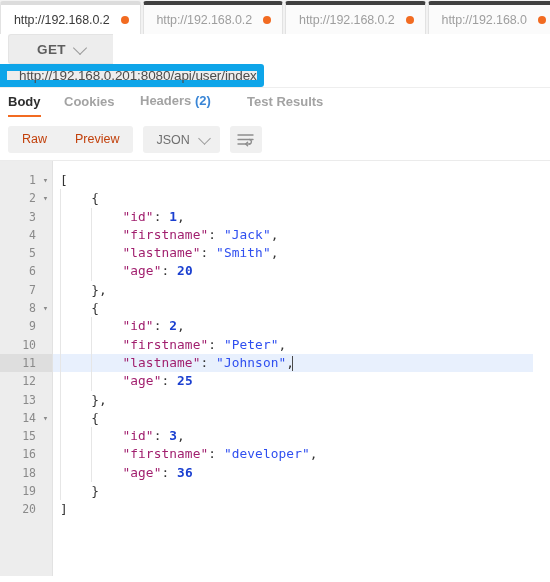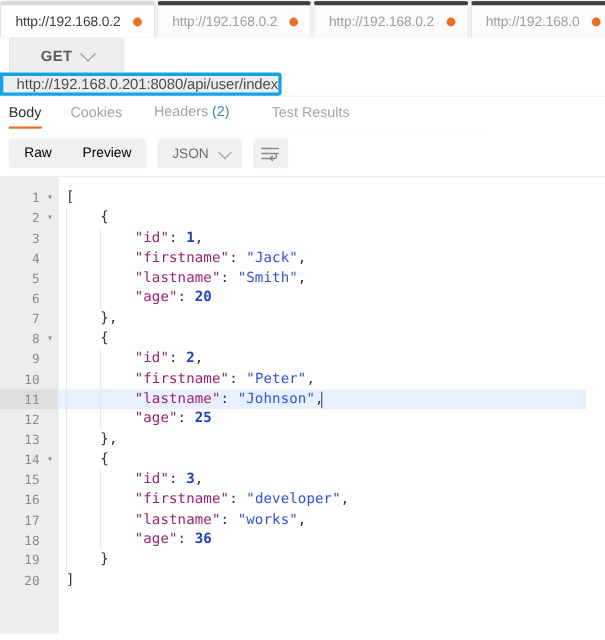--- a/index.html
+++ b/index.html
@@ -97,21 +97,21 @@
     border-right: 1.6px solid #9a9a9a;
     border-bottom: 1.6px solid #9a9a9a;
     transform: rotate(45deg);
     flex: 0 0 auto;
   }
   .url-field {
     height: 23px;
     flex: 1 1 auto;
     margin-right: 8px;
     background: #ededed;
-    border: 3px solid #0ea5e9;
+    border: 7px solid #0ea5e9;
     border-radius: 0 3px 3px 0;
     display: flex;
     align-items: center;
     box-sizing: border-box;
   }
   .url-text {
     font-size: 13.5px;
     color: #4d4d4d;
     padding-left: 12px;
     letter-spacing: -0.1px;
@@ -119,20 +119,21 @@
 
   
   .resp-tabs {
     position: absolute;
     left: 0; top: 88px;
     width: 443px; height: 31px;
     background: #ffffff;
     display: flex;
     align-items: flex-start;
     border-bottom: 1px solid #e8e8e8;
+    font-weight: bold;
   }
   .resp-tab {
     margin-top: 3px;
     padding: 0 0 7px 0;
     font-size: 13px;
     color: #a3a3a3;
     position: relative;
     white-space: nowrap;
   }
   .resp-tab.active { color: #2e2e2e; }
@@ -159,21 +160,21 @@
     margin-left: 8px;
     height: 27px;
     background: #f0f0f0;
     border-radius: 3px;
     display: flex;
     align-items: center;
     box-sizing: border-box;
   }
   .seg-item {
     font-size: 12.5px;
-    color: #000000;
+    color: #c2410c;
     padding: 0 14px;
     line-height: 27px;
   }
   .seg-item.active {
     color: #2f2f2f;
     font-weight: bold;
   }
   .fmt-select {
     margin-left: 10px;
     height: 27px;
@@ -364,19 +365,18 @@
       <div class="ln"><span class="gnum">7</span><div class="indent-guide" style="left: 60px; height: 18.3px;"></div><span class="ctext"><span class="p">    },</span></span></div>
       <div class="ln"><span class="gnum">8</span><span class="fold">▾</span><div class="indent-guide" style="left: 60px; height: 18.3px;"></div><span class="ctext"><span class="p">    {</span></span></div>
       <div class="ln"><span class="gnum">9</span><div class="indent-guide" style="left: 60px; height: 18.3px;"></div><div class="indent-guide" style="left: 90.8px; height: 18.3px;"></div><span class="ctext"><span class="p">        </span><span class="k">"id"</span><span class="p">: </span><span class="n">2</span><span class="p">,</span></span></div>
       <div class="ln"><span class="gnum">10</span><div class="indent-guide" style="left: 60px; height: 18.3px;"></div><div class="indent-guide" style="left: 90.8px; height: 18.3px;"></div><span class="ctext"><span class="p">        </span><span class="k">"firstname"</span><span class="p">: </span><span class="s">"Peter"</span><span class="p">,</span></span></div>
       <div class="ln cur"><div class="gnum-bg"></div><div class="hl"></div><span class="gnum">11</span><div class="indent-guide" style="left: 60px; height: 18.3px;"></div><div class="indent-guide" style="left: 90.8px; height: 18.3px;"></div><span class="ctext"><span class="p">        </span><span class="k">"lastname"</span><span class="p">: </span><span class="s">"Johnson"</span><span class="p">,</span></span><div class="caret" style="left: 291.5px;"></div></div>
       <div class="ln"><span class="gnum">12</span><div class="indent-guide" style="left: 60px; height: 18.3px;"></div><div class="indent-guide" style="left: 90.8px; height: 18.3px;"></div><span class="ctext"><span class="p">        </span><span class="k">"age"</span><span class="p">: </span><span class="n">25</span></span></div>
       <div class="ln"><span class="gnum">13</span><div class="indent-guide" style="left: 60px; height: 18.3px;"></div><span class="ctext"><span class="p">    },</span></span></div>
       <div class="ln"><span class="gnum">14</span><span class="fold">▾</span><div class="indent-guide" style="left: 60px; height: 18.3px;"></div><span class="ctext"><span class="p">    {</span></span></div>
       <div class="ln"><span class="gnum">15</span><div class="indent-guide" style="left: 60px; height: 18.3px;"></div><div class="indent-guide" style="left: 90.8px; height: 18.3px;"></div><span class="ctext"><span class="p">        </span><span class="k">"id"</span><span class="p">: </span><span class="n">3</span><span class="p">,</span></span></div>
       <div class="ln"><span class="gnum">16</span><div class="indent-guide" style="left: 60px; height: 18.3px;"></div><div class="indent-guide" style="left: 90.8px; height: 18.3px;"></div><span class="ctext"><span class="p">        </span><span class="k">"firstname"</span><span class="p">: </span><span class="s">"developer"</span><span class="p">,</span></span></div>
-      <div class="ln"><span class="gnum">17</span><div class="indent-guide" style="left: 60px; height: 18.3px;"></div><div class="indent-guide" style="left: 90.8px; height: 18.3px;"></div><span class="ctext"><span class="p">        </span><span class="k">"lastname"</span><span class="p">: </span><span class="s">"works"</span><span class="p">,</span></span></div>
       <div class="ln"><span class="gnum">18</span><div class="indent-guide" style="left: 60px; height: 18.3px;"></div><div class="indent-guide" style="left: 90.8px; height: 18.3px;"></div><span class="ctext"><span class="p">        </span><span class="k">"age"</span><span class="p">: </span><span class="n">36</span></span></div>
       <div class="ln"><span class="gnum">19</span><div class="indent-guide" style="left: 60px; height: 18.3px;"></div><span class="ctext"><span class="p">    }</span></span></div>
       <div class="ln"><span class="gnum">20</span><span class="ctext"><span class="p">]</span></span></div>
     </div>
 
 </div>
 
 </body></html>

